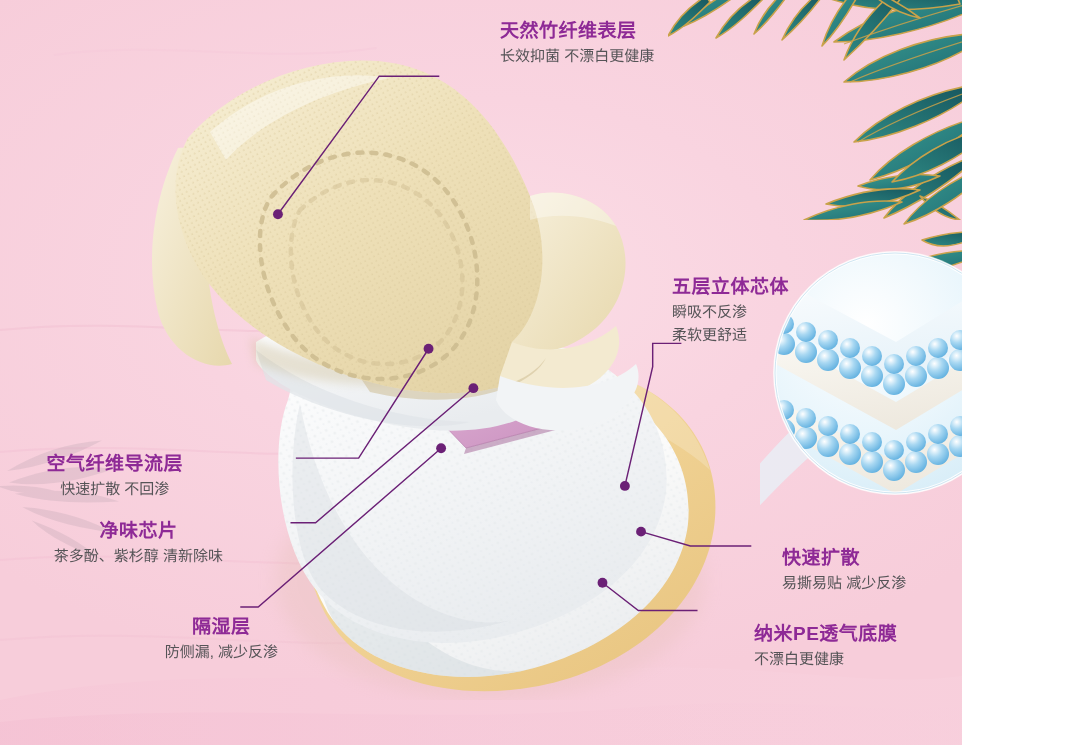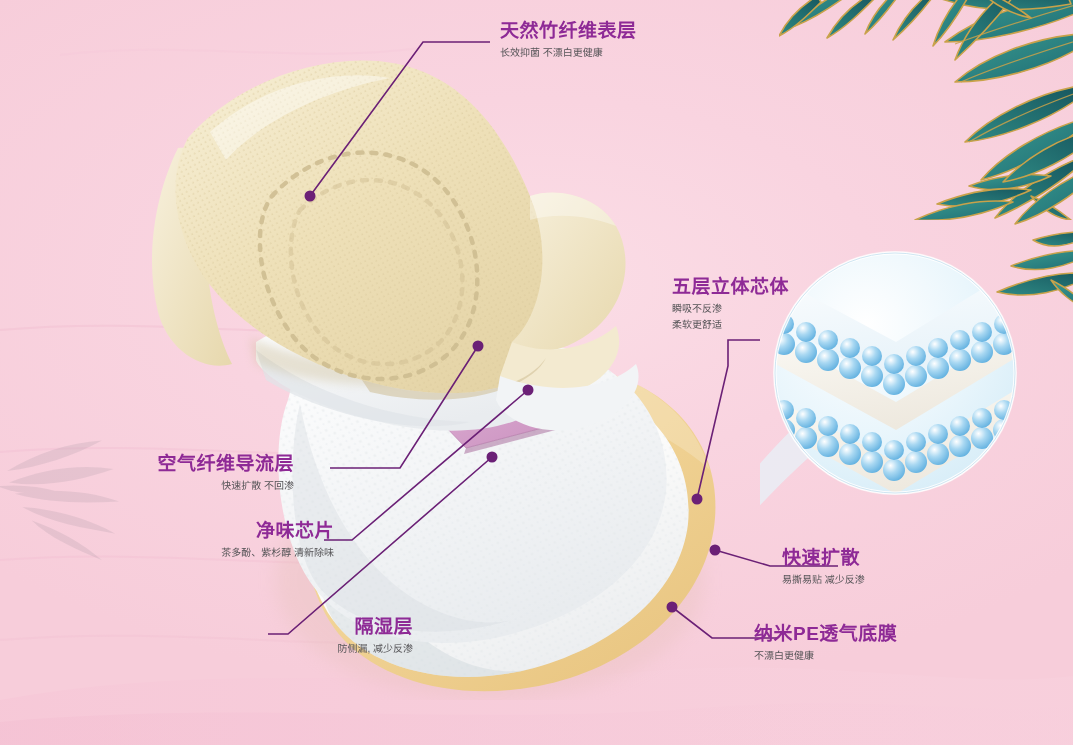--- a/index.html
+++ b/index.html
@@ -2,21 +2,21 @@
 <html lang="zh-CN"><head>
 <meta charset="utf-8">
 <title>产品结构图</title>
 <style>
   * { margin:0; padding:0; box-sizing:border-box; }
   html,body{ background:#fff; }
   body{ font-family:"Liberation Sans","DejaVu Sans",sans-serif; }
 
   #stage{
     position:relative;
-    width:1073px; height:745px;
+    width:962px; height:745px;
     overflow:hidden;
     background:
       radial-gradient(ellipse 70% 55% at 50% 38%, #fbdde6 0%, #f9d4e0 45%, #f7cdda 100%);
   }
 
   
   .bg-svg{ position:absolute; inset:0; width:100%; height:100%; }
 
   
   .ghost-bamboo{
@@ -37,33 +37,33 @@
   
   .leaders{ position:absolute; inset:0; width:100%; height:100%; pointer-events:none; }
 
   
   .callout{ position:absolute; }
   .callout .c-title{
     font-size:19px; font-weight:bold; color:#8e2a96;
     letter-spacing:.5px; line-height:1.35; white-space:nowrap;
   }
   .callout .c-sub{
-    font-size:10px; color:#555457; line-height:1.5;
+    font-size:15px; color:#555457; line-height:1.5;
     white-space:nowrap; margin-top:1px;
   }
   .callout.right{ text-align:left; }
-  .callout.left{ text-align:right; }
+  .callout.left{ text-align:center; }
 
   #lbl-surface { left:500px; top:18px; }
   #lbl-core    { left:672px; top:274px; }
   #lbl-adhesive{ left:782px; top:545px; }
   #lbl-film    { left:738px; top:621px;margin-left:16px; }
   #lbl-guide   { right:779px; top:451px; }
   #lbl-chip    { right:739px; top:518px;margin-left:32px; }
-  #lbl-barrier { right:660px; top:614px;margin-left:48px; }
+  #lbl-barrier { right:684px; top:614px;margin-left:48px; }
 </style>
 </head>
 <body>
 
 <div id="stage">
 
   <svg class="bg-svg" viewBox="0 0 1073 745" preserveAspectRatio="none">
     <defs>
       <linearGradient id="wv1" x1="0" y1="0" x2="1" y2="0">
         <stop offset="0" stop-color="#f6c5d6" stop-opacity=".55"></stop>

